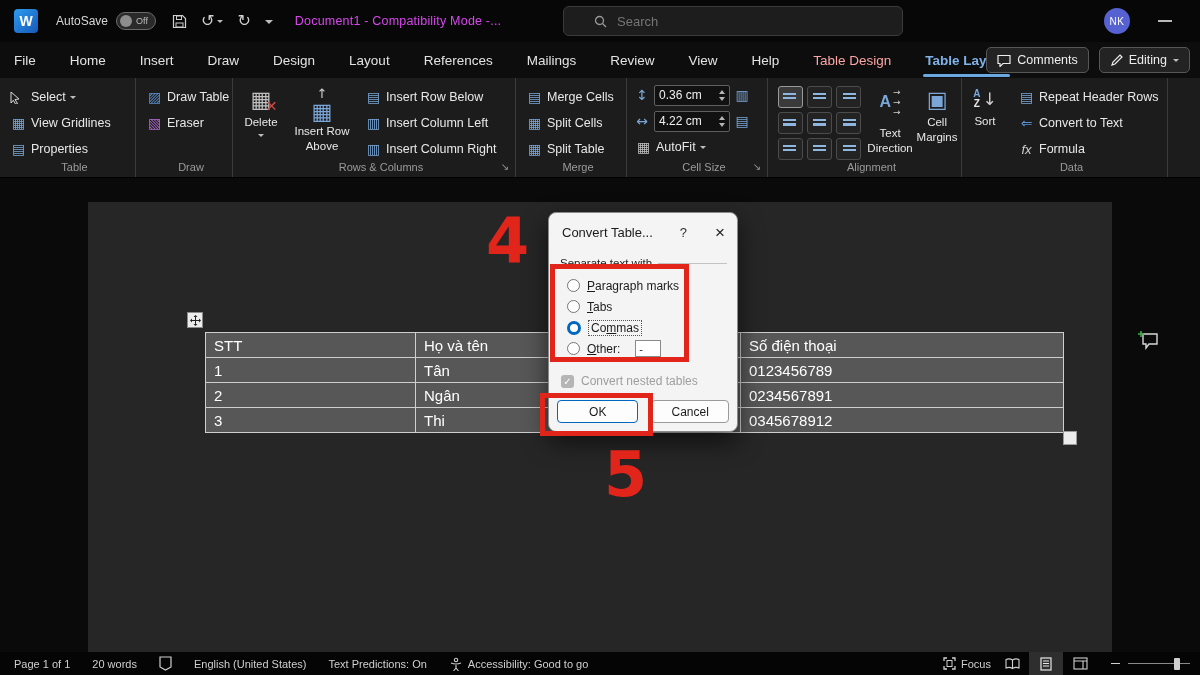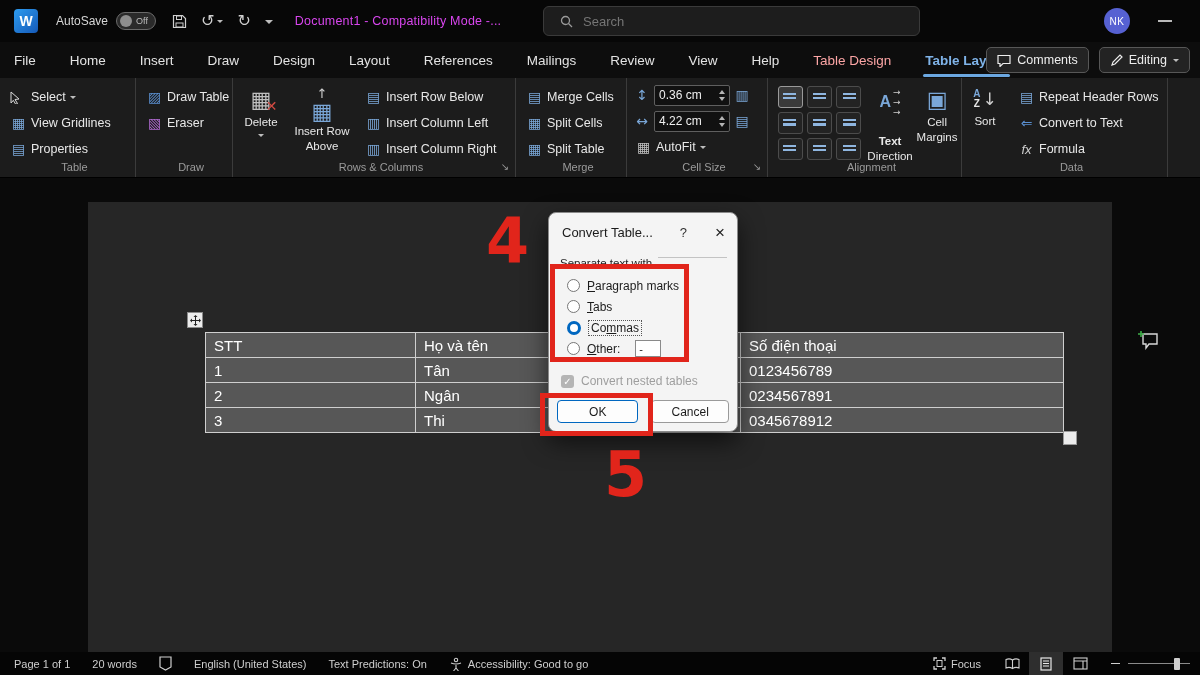--- a/index.html
+++ b/index.html
@@ -12,21 +12,21 @@
   .word-logo { width:24px; height:24px; margin-left:14px; border-radius:4px; background:linear-gradient(135deg,#2d9cf0,#1559b7); color:#fff; font-weight:bold; font-size:14px; display:flex; align-items:center; justify-content:center; }
   .autosave-lbl { margin-left:18px; font-size:12px; color:#d6d6d6; }
   .toggle { margin-left:8px; width:40px; height:18px; border:1px solid #6a6a6a; border-radius:9px; background:#2a2a2a; position:relative; display:flex; align-items:center; }
   .toggle .knob { width:12px; height:12px; border-radius:50%; background:#8d8d8d; margin-left:3px; }
   .toggle .state { font-size:9px; color:#bdbdbd; margin-left:4px; }
   .qat { display:flex; align-items:center; margin-left:16px; gap:14px; color:#cfcfcf; }
   .qat .ibtn { font-size:16px; line-height:1; cursor:default; }
   .chev { display:inline-block; width:0; height:0; border-left:4px solid transparent; border-right:4px solid transparent; border-top:4px solid #bdbdbd; }
   .chev.small { border-left-width:3px; border-right-width:3px; border-top-width:3px; }
   .doc-title { margin-left:22px; font-size:12.5px; color:#d946ef; letter-spacing:.2px; }
-  .searchbox { position:absolute; left:543px; top:6px; width:377px; height:30px; background:#1d1d1d; border:1px solid #3a3a3a; border-radius:6px; display:flex; align-items:center; padding-left:16px; gap:10px; }
+  .searchbox { position:absolute; left:563px; top:6px; width:340px; height:30px; background:#1d1d1d; border:1px solid #3a3a3a; border-radius:6px; display:flex; align-items:center; padding-left:30px; gap:10px; }
   .searchbox input { background:transparent; border:none; outline:none; color:#9a9a9a; font-size:13px; width:260px; font-family:inherit; }
   .avatar { position:absolute; left:1104px; top:8px; width:26px; height:26px; border-radius:50%; background:#5661d2; color:#fff; font-size:10px; display:flex; align-items:center; justify-content:center; letter-spacing:.5px; }
   .win-min { position:absolute; left:1158px; top:20px; width:14px; height:2px; background:#b9b9b9; }
 
   
   .tabrow { position:absolute; top:42px; left:0; width:1200px; height:36px; background:#0d0d0d; display:flex; align-items:center; padding-left:14px; gap:34px; }
   .tab { font-size:13.5px; color:#e3e3e3; position:relative; white-space:nowrap; }
   .tab.ctx { color:#fca5a5; }
   .tab.active { color:#7fb3e8; font-weight:bold; }
   .tab.active::after { content:""; position:absolute; left:-2px; right:-2px; bottom:-9px; height:2.5px; background:#6ba7e0; border-radius:2px; }
@@ -73,21 +73,21 @@
   .wcell { background:#575757; border-right:1px solid #cfcfcf; border-bottom:1px solid #cfcfcf; color:#fff; font-size:15px; padding-left:8px; display:flex; align-items:center; }
   .move-handle { position:absolute; left:187px; top:312px; width:16px; height:16px; background:#ececec; border:1px solid #8a8a8a; display:flex; align-items:center; justify-content:center; z-index:2; }
   .resize-handle { position:absolute; left:1063px; top:431px; width:14px; height:14px; background:#ececec; border:1px solid #9a9a9a; z-index:2; }
   .addcomment { position:absolute; left:1138px; top:330px; z-index:2; }
 
   
   .dialog { position:absolute; left:548px; top:212px; width:190px; height:220px; background:#f4f4f4; border:1px solid #8a8a8a; border-radius:8px; box-shadow:0 10px 24px rgba(0,0,0,.6); color:#1b1b1b; z-index:10; }
   .dlg-title { display:flex; align-items:center; padding:11px 12px 0 13px; font-size:13px; color:#1b1b1b; }
   .dlg-help { margin-left:auto; color:#333; font-size:13px; }
   .dlg-close { margin-left:28px; font-size:17px; color:#222; line-height:1; }
-  .dlg-section { display:flex; align-items:flex-start; margin:16px 10px 0 11px; }
+  .dlg-section { display:flex; align-items:center; margin:16px 10px 0 11px; }
   .dlg-section .txt { font-size:11.5px; color:#222; white-space:nowrap; }
   .dlg-section .rule { flex:1; height:1px; background:#c3c3c3; margin-left:6px; }
   .opts { margin:6px 0 0 18px; }
   .opt { height:21px; display:flex; align-items:center; gap:7px; font-size:12px; color:#1b1b1b; }
   .radio { width:13px; height:13px; border:1px solid #767676; border-radius:50%; background:#fff; flex-shrink:0; }
   .radio.on { border:3px solid #0067c0; background:#fff; width:14px; height:14px; }
   .opt-label u { text-decoration:underline; }
   .opt-label.focusbox { border:1px dotted #555; padding:0 2px; }
   .other-input { width:26px; height:17px; border:1px solid #8a8a8a; background:#fff; font-size:11px; margin-left:8px; padding-left:3px; color:#222; font-family:inherit; }
   .nestedrow { display:flex; align-items:center; gap:7px; margin:15px 0 0 12px; font-size:12px; color:#9e9e9e; }
@@ -349,21 +349,21 @@
         </div>
         <div class="bigbtn" style="width:52px;margin-left:6px;">
           <span class="tdir-icon">
             <span class="tdir-a">A</span>
             <span class="tdir-arrows">
                 <span>→</span>
                 <span>→</span>
                 <span>→</span>
               </span>
           </span>
-          <span style="margin-top:16px;font-weight:bold;">Text</span>
+          <span style="margin-top:8px;">Text</span>
           <span>Direction</span>
         </div>
         <div class="bigbtn" style="width:54px;">
           <span class="bigicon">▣</span>
           <span style="margin-top:3px;">Cell</span>
           <span>Margins</span>
         </div>
       </div>
       <div class="glabel">Alignment</div>
     </div>
@@ -489,21 +489,21 @@
     <span class="sb-item">English (United States)</span>
     <span class="sb-item">Text Predictions: On</span>
     <span class="sb-item">
       <svg width="14" height="14" viewBox="0 0 14 14">
           <circle cx="7" cy="3" r="1.7" fill="none" stroke="#cfcfcf" stroke-width="1.1"></circle>
           <path d="M2 6c3 1.2 7 1.2 10 0M7 8v3m0 0l-2.5 3M7 11l2.5 3" fill="none" stroke="#cfcfcf" stroke-width="1.1"></path>
         </svg>
       <span>Accessibility: Good to go</span>
     </span>
     <div class="sb-right">
-      <span class="sb-item" style="margin-right:14px;">
+      <span class="sb-item" style="margin-right:4px;">
         <svg width="13" height="13" viewBox="0 0 13 13">
             <path d="M1 4V1h3M9 1h3v3M12 9v3H9M4 12H1V9" fill="none" stroke="#cfcfcf" stroke-width="1.3"></path>
             <rect x="4" y="3.5" width="5" height="6" fill="none" stroke="#cfcfcf" stroke-width="1"></rect>
           </svg>
         <span>Focus</span>
       </span>
       <span class="viewbtn">
         <svg width="15" height="12" viewBox="0 0 15 12">
             <path d="M1 1.5c2-.8 4.5-.8 6.5.5 2-1.3 4.5-1.3 6.5-.5V10c-2-.8-4.5-.8-6.5.5C5.5 9.2 3 9.2 1 10z" fill="none" stroke="#cfcfcf" stroke-width="1.1"></path>
             <line x1="7.5" y1="2" x2="7.5" y2="10.5" stroke="#cfcfcf" stroke-width="1.1"></line>

